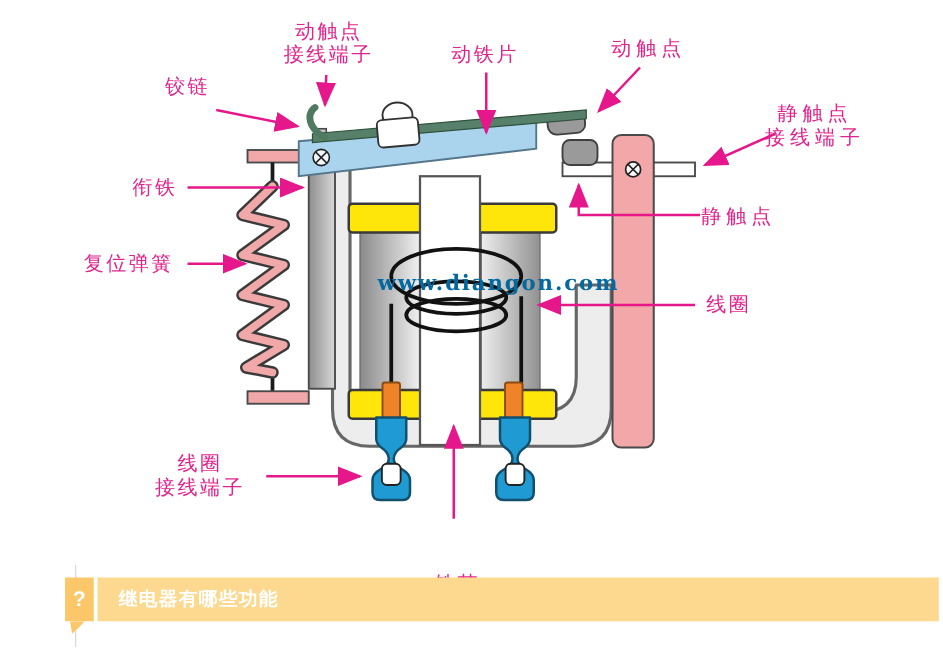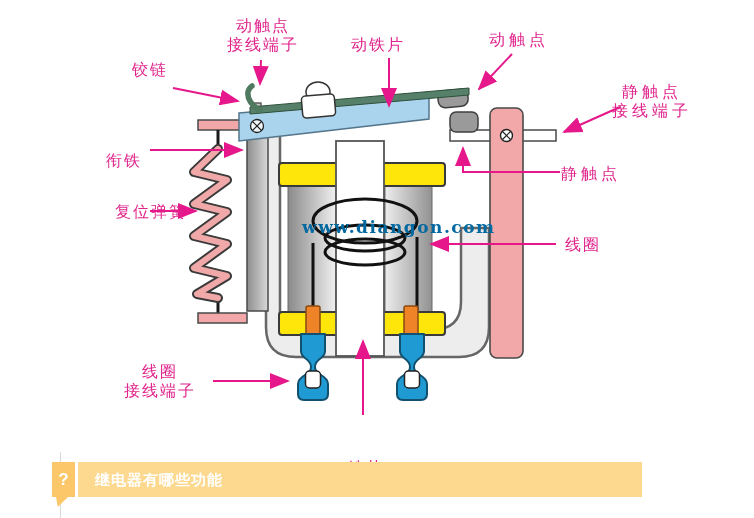--- a/index.html
+++ b/index.html
@@ -11,21 +11,21 @@
        transform:translateX(-50%);white-space:nowrap;}
   .lbl.big{letter-spacing:4px;}
   .watermark{position:absolute;left:302px;top:217px;color:#0369a1;font-weight:bold;
        font-family:"DejaVu Serif","Liberation Serif",serif;font-size:17px;letter-spacing:1.5px;
        white-space:nowrap;}
   .q-divider{position:absolute;left:60px;top:452px;width:1px;height:66px;background:#d9d9d9;}
   .q-bubble{position:absolute;left:52px;top:462px;width:23px;height:35px;background:#fbc768;
        color:#fff;font-weight:bold;font-size:17px;text-align:center;line-height:35px;}
   .q-tail{position:absolute;left:56px;top:497px;width:12px;height:10px;background:#fbc768;
        clip-path:polygon(0 0,100% 0,15% 100%);}
-  .q-bar{position:absolute;left:78px;top:462px;width:564px;height:35px;background:#fcd98e;}
+  .q-bar{position:absolute;left:78px;top:462px;width:673px;height:35px;background:#fcd98e;}
   .q-bar span{display:block;color:#fff;font-weight:bold;font-size:15px;letter-spacing:1px;
        line-height:35px;padding-left:17px;}
 </style>
 </head>
 <body>
 
 <div id="stage">
 
   <svg id="diagram-svg" width="754" height="455" viewBox="0 0 754 455">
     <defs>
@@ -134,25 +134,25 @@
       <path d="M556,244 L431,244" marker-end="url(#ah)"></path>
       <path d="M213,381 L288,381" marker-end="url(#ah)"></path>
       <path d="M363,415 L363,341" marker-end="url(#ah)"></path>
     </g>
   </svg>
 
   <div class="lbl" style="left:263px;top:16px;">
     <div>动触点</div>
     <div>接线端子</div>
   </div>
-  <div class="lbl" style="left:378px;top:35px;">动铁片</div>
+  <div class="lbl" style="left:388px;top:35px;">动铁片</div>
   <div class="lbl big" style="left:519px;top:30px;">动触点</div>
   <div class="lbl" style="left:150px;top:60px;">铰链</div>
-  <div class="lbl" style="left:124px;top:151px;text-align:center;">衔铁</div>
-  <div class="lbl" style="left:103px;top:202px;margin-left:48px;">复位弹簧</div>
+  <div class="lbl" style="left:124px;top:141px;text-align:center;">衔铁</div>
+  <div class="lbl" style="left:103px;top:202px;">复位弹簧</div>
   <div class="lbl big" style="left:652px;top:82px;">
     <div>静触点</div>
     <div>接线端子</div>
   </div>
   <div class="lbl big" style="left:591px;top:164px;">静触点</div>
   <div class="lbl" style="left:583px;top:235px;">线圈</div>
   <div class="lbl" style="left:160px;top:362px;">
     <div>线圈</div>
     <div>接线端子</div>
   </div>

